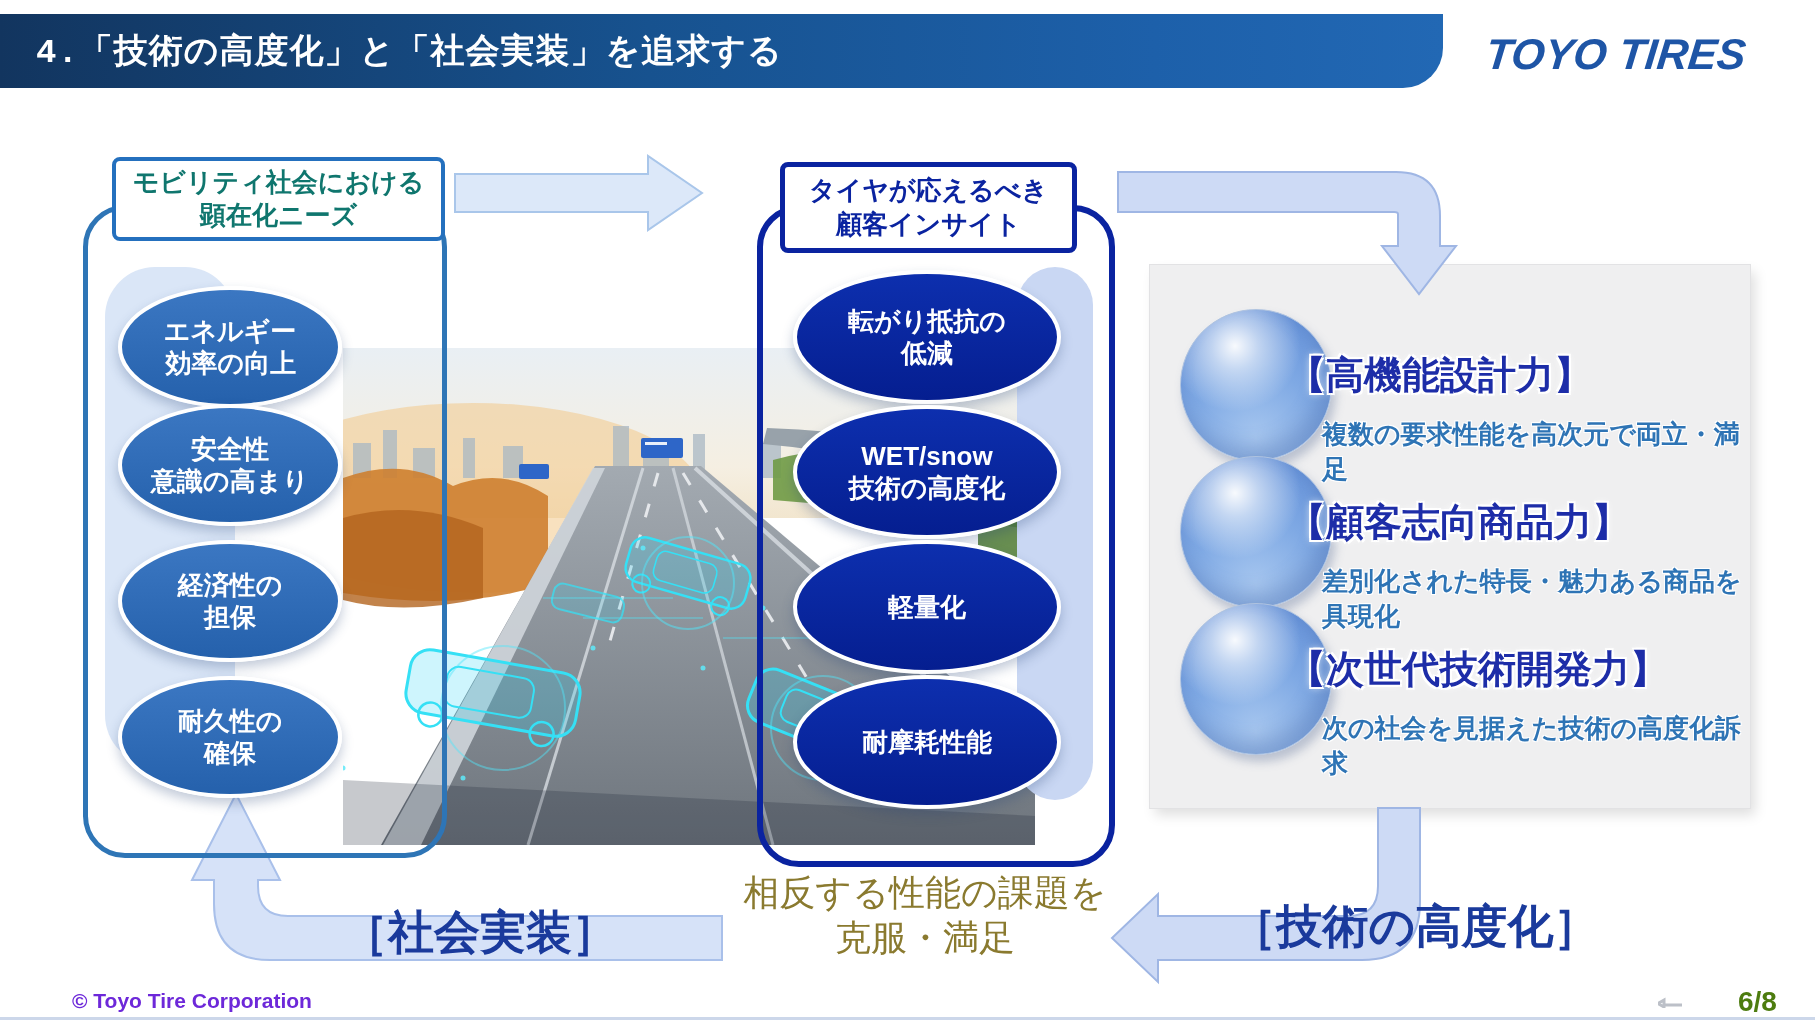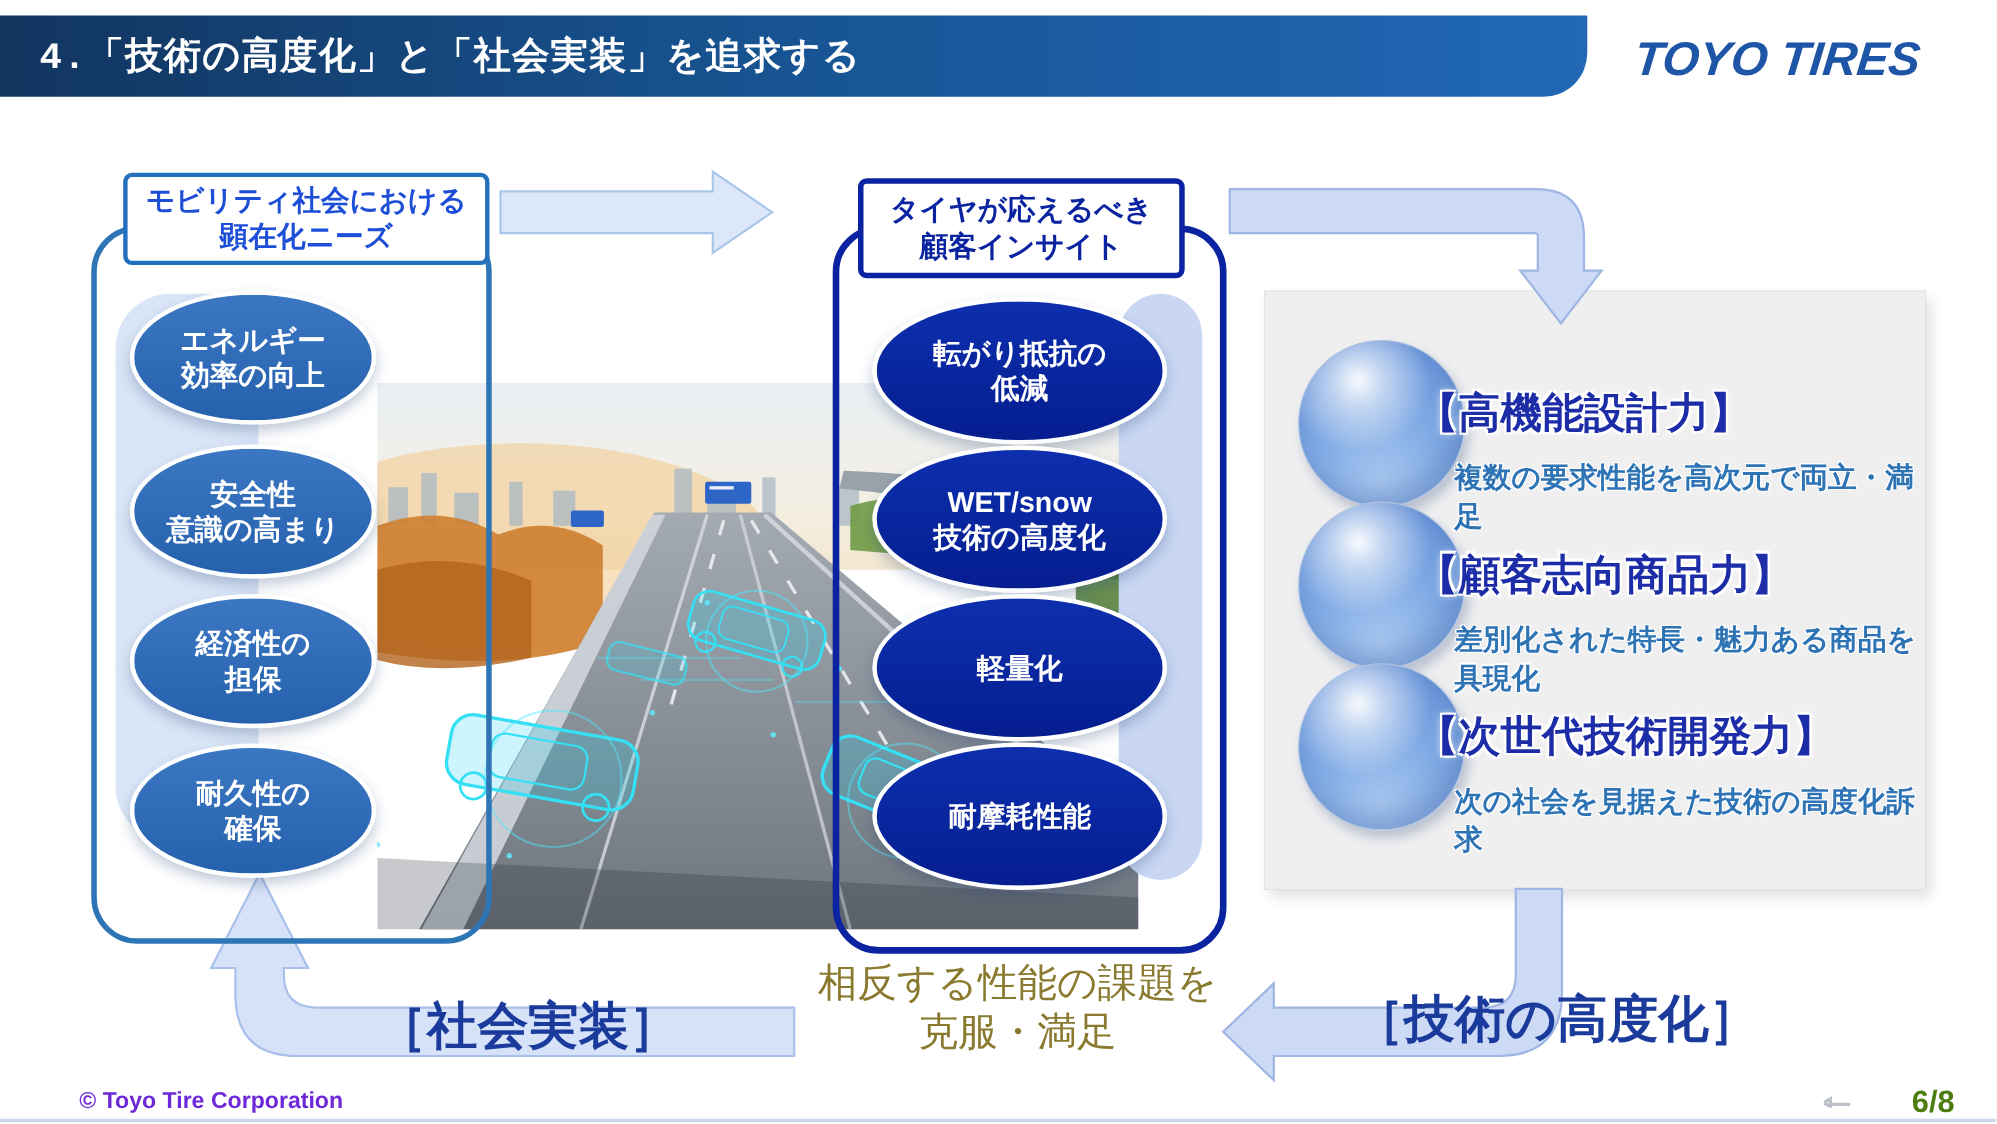--- a/index.html
+++ b/index.html
@@ -18,21 +18,21 @@
   
   .outline{position:absolute;border-radius:42px;z-index:3;background:transparent;}
   #left-outline{left:83px;top:205px;width:354px;height:643px;border:5px solid #2E75B6;}
   #center-outline{left:757px;top:205px;width:346px;height:650px;border:6px solid #0A23A0;}
   .band{position:absolute;z-index:2;}
   #left-band{left:105px;top:267px;width:130px;height:498px;border-radius:50px;background:#DAE6F7;}
   #center-band{left:1017px;top:267px;width:76px;height:533px;border-radius:38px;background:#C9D7F3;}
   
   .lbox{position:absolute;background:#fff;z-index:6;display:flex;align-items:center;justify-content:center;
     text-align:center;font-weight:700;font-size:26px;line-height:1.28;border-radius:8px;}
-  #left-label{left:112px;top:157px;width:325px;height:76px;border:4px solid #2470BE;color:#1d4ed8;text-align:center;}
+  #left-label{left:112px;top:157px;width:325px;height:76px;border:4px solid #2470BE;color:#0f766e;text-align:center;}
   #center-label{left:780px;top:162px;width:287px;height:81px;border:5px solid #0A23A0;color:#0A23A0;}
   
   .ell{position:absolute;border-radius:50%;border:4px solid #fff;display:flex;align-items:center;justify-content:center;
     text-align:center;color:#fff;font-weight:700;font-size:26px;line-height:1.25;z-index:4;
     box-shadow:0 6px 12px rgba(40,70,120,.28);}
   .ell.left{width:216px;height:114px;left:118px;background:linear-gradient(180deg,#3B77C2,#2561AC);}
   .ell.center{width:260px;height:126px;left:793px;background:linear-gradient(180deg,#0D2FAE,#051E90);}
   
   #gray-panel{position:absolute;left:1150px;top:265px;width:600px;height:543px;background:#EFEFF0;z-index:2;
     box-shadow:0 0 0 1px #E2E2E4,5px 7px 12px rgba(0,0,0,.13);}
@@ -157,21 +157,21 @@
       </g>
       <path d="M200,250 H330 M240,270 H360 M380,290 H520" stroke="rgba(80,230,250,0.35)" stroke-width="2"></path>
       <polygon points="0,432 692,468 692,497 0,497" fill="rgba(30,40,55,0.25)"></polygon>
     </g>
   </svg>
 
   <div id="left-band" class="band"></div>
   <div id="left-outline" class="outline"></div>
   <div id="left-label" class="lbox pl">モビリティ社会における
 顕在化ニーズ</div>
-  <div class="ell left pl" style="top:264px;">エネルギー
+  <div class="ell left pl" style="top:286px;text-align:right;">エネルギー
 効率の向上</div>
   <div class="ell left pl" style="top:404px;">安全性
 意識の高まり</div>
   <div class="ell left pl" style="top:540px;">経済性の
 担保</div>
   <div class="ell left pl" style="top:676px;">耐久性の
 確保</div>
 
   <div id="center-band" class="band"></div>
   <div id="center-outline" class="outline"></div>

